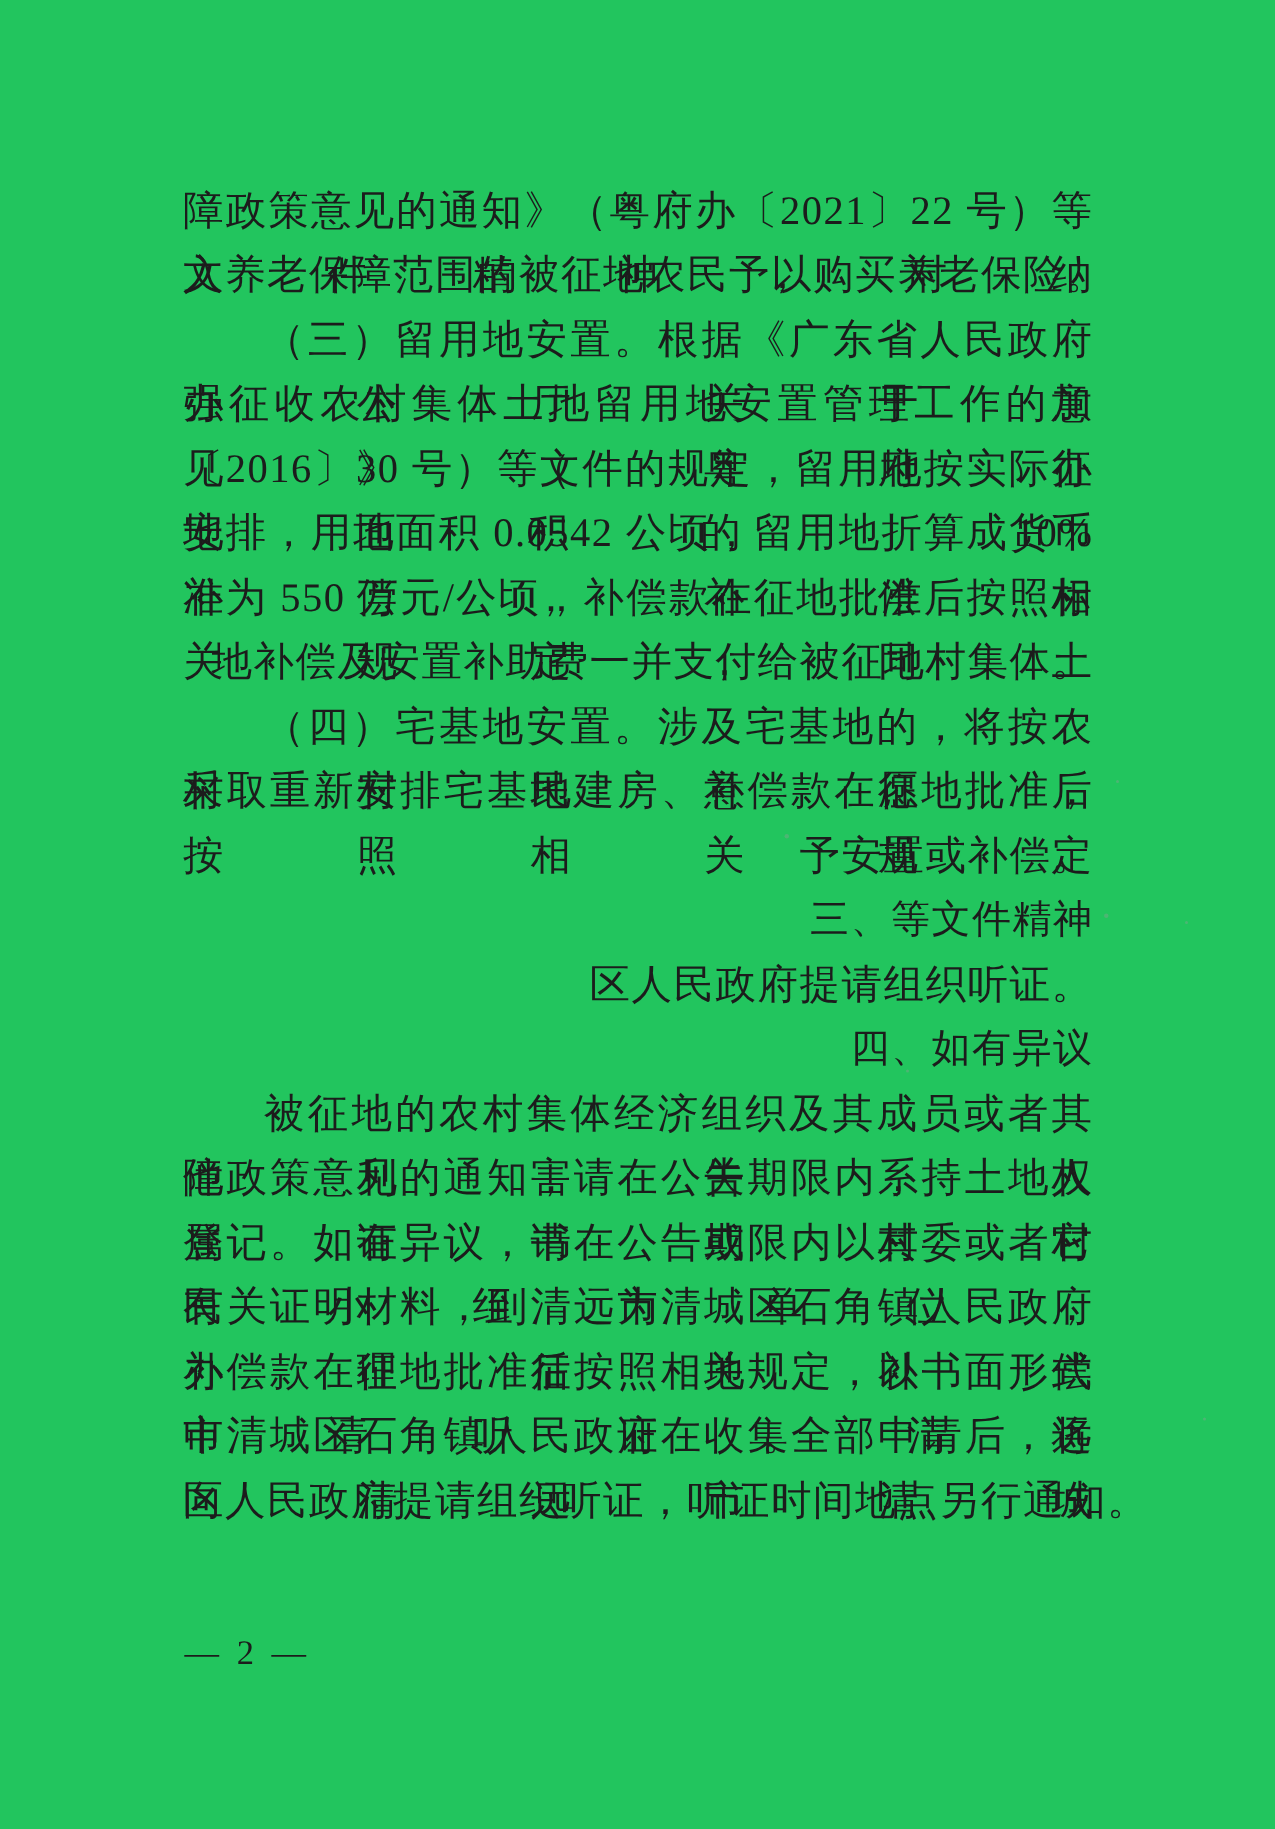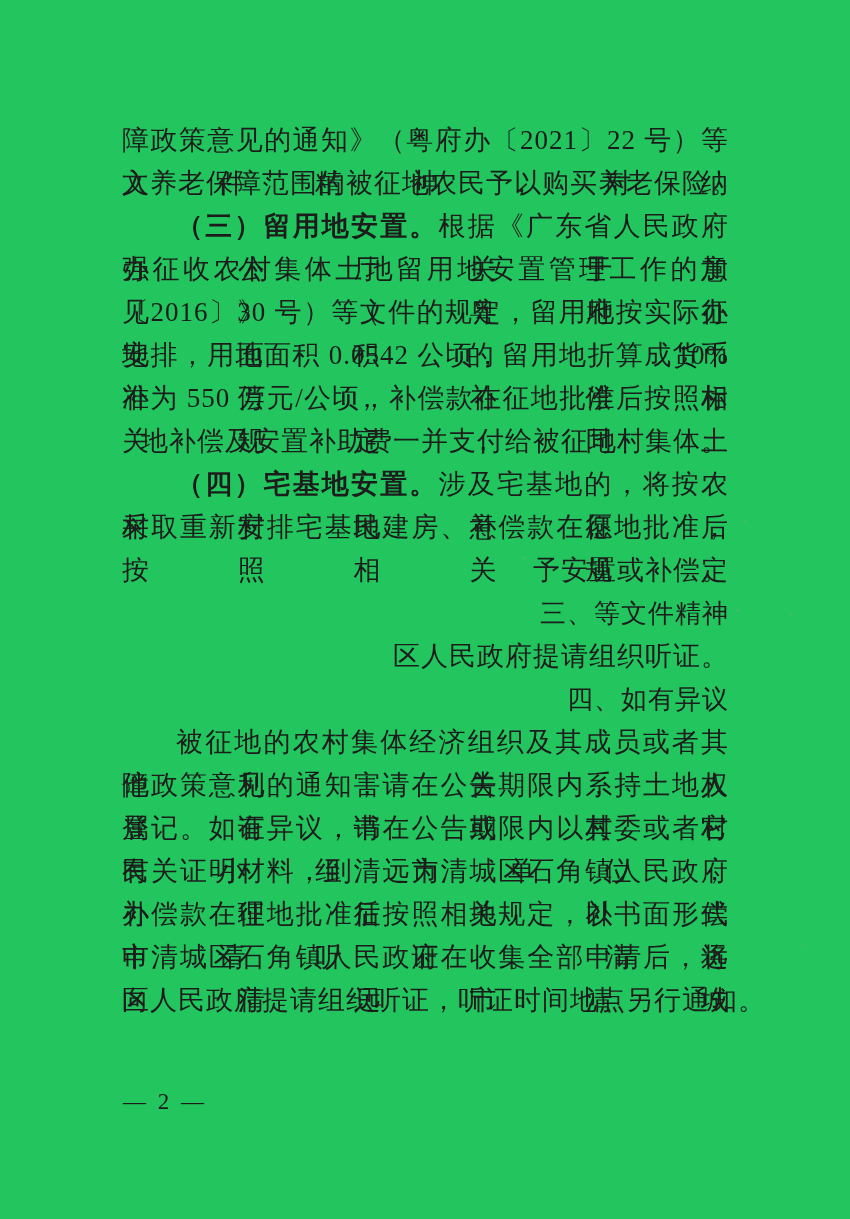--- a/index.html
+++ b/index.html
@@ -36,21 +36,21 @@
   }
   .line.justify {
     white-space: normal;
     text-align: justify;
     text-align-last: justify;
   }
   .line.indent {
     text-indent: 54px;
   }
   .line .bold {
-    font-weight: bold;
+    font-weight: normal;
   }
   .line.heading {
     font-family: "DejaVu Sans", "Liberation Sans", sans-serif;
     font-size: 26px;
   }
   .page-number {
     position: absolute;
     left: 123px;
     top: 1087px;
     height: 30px;

